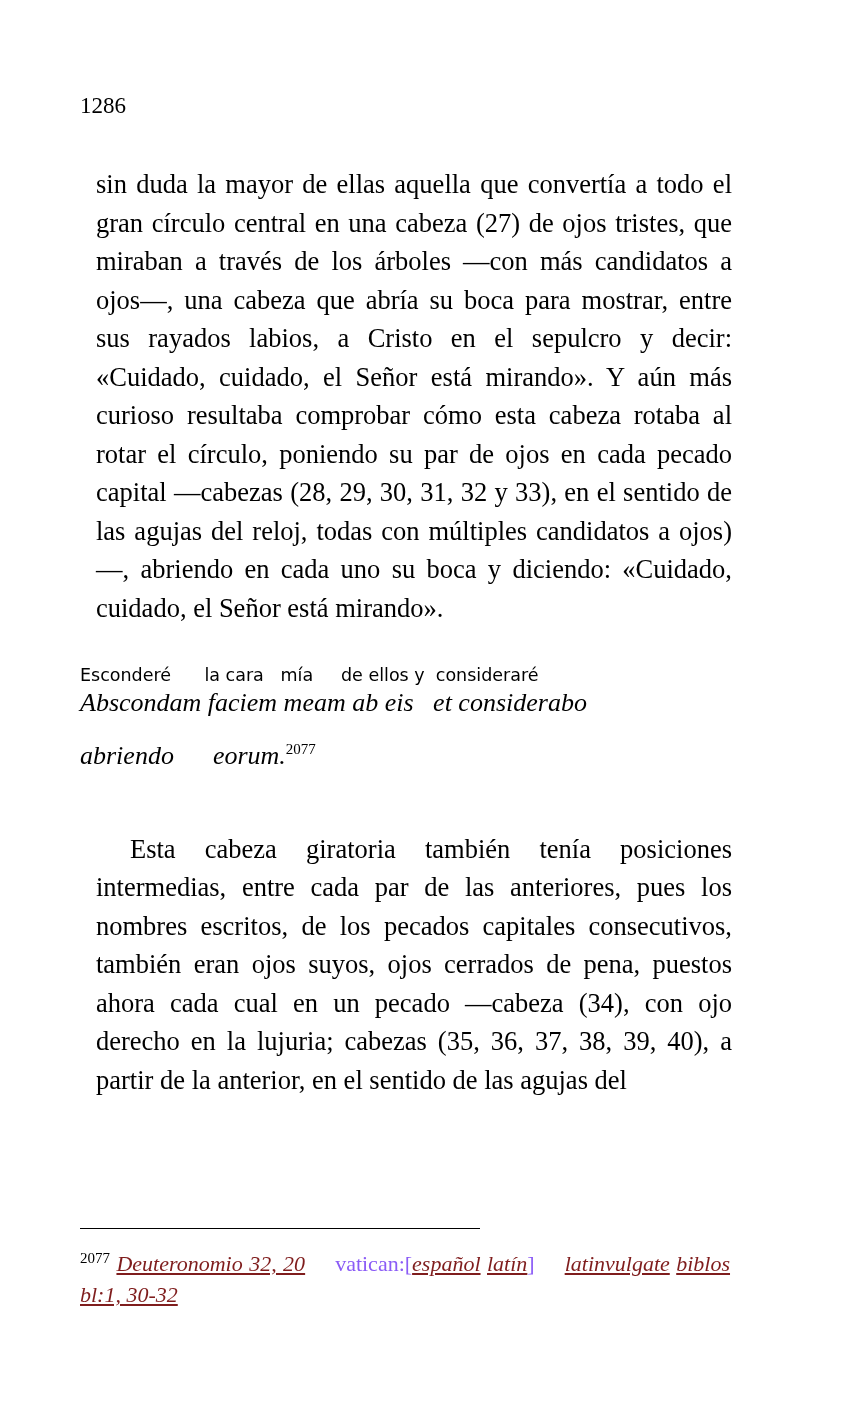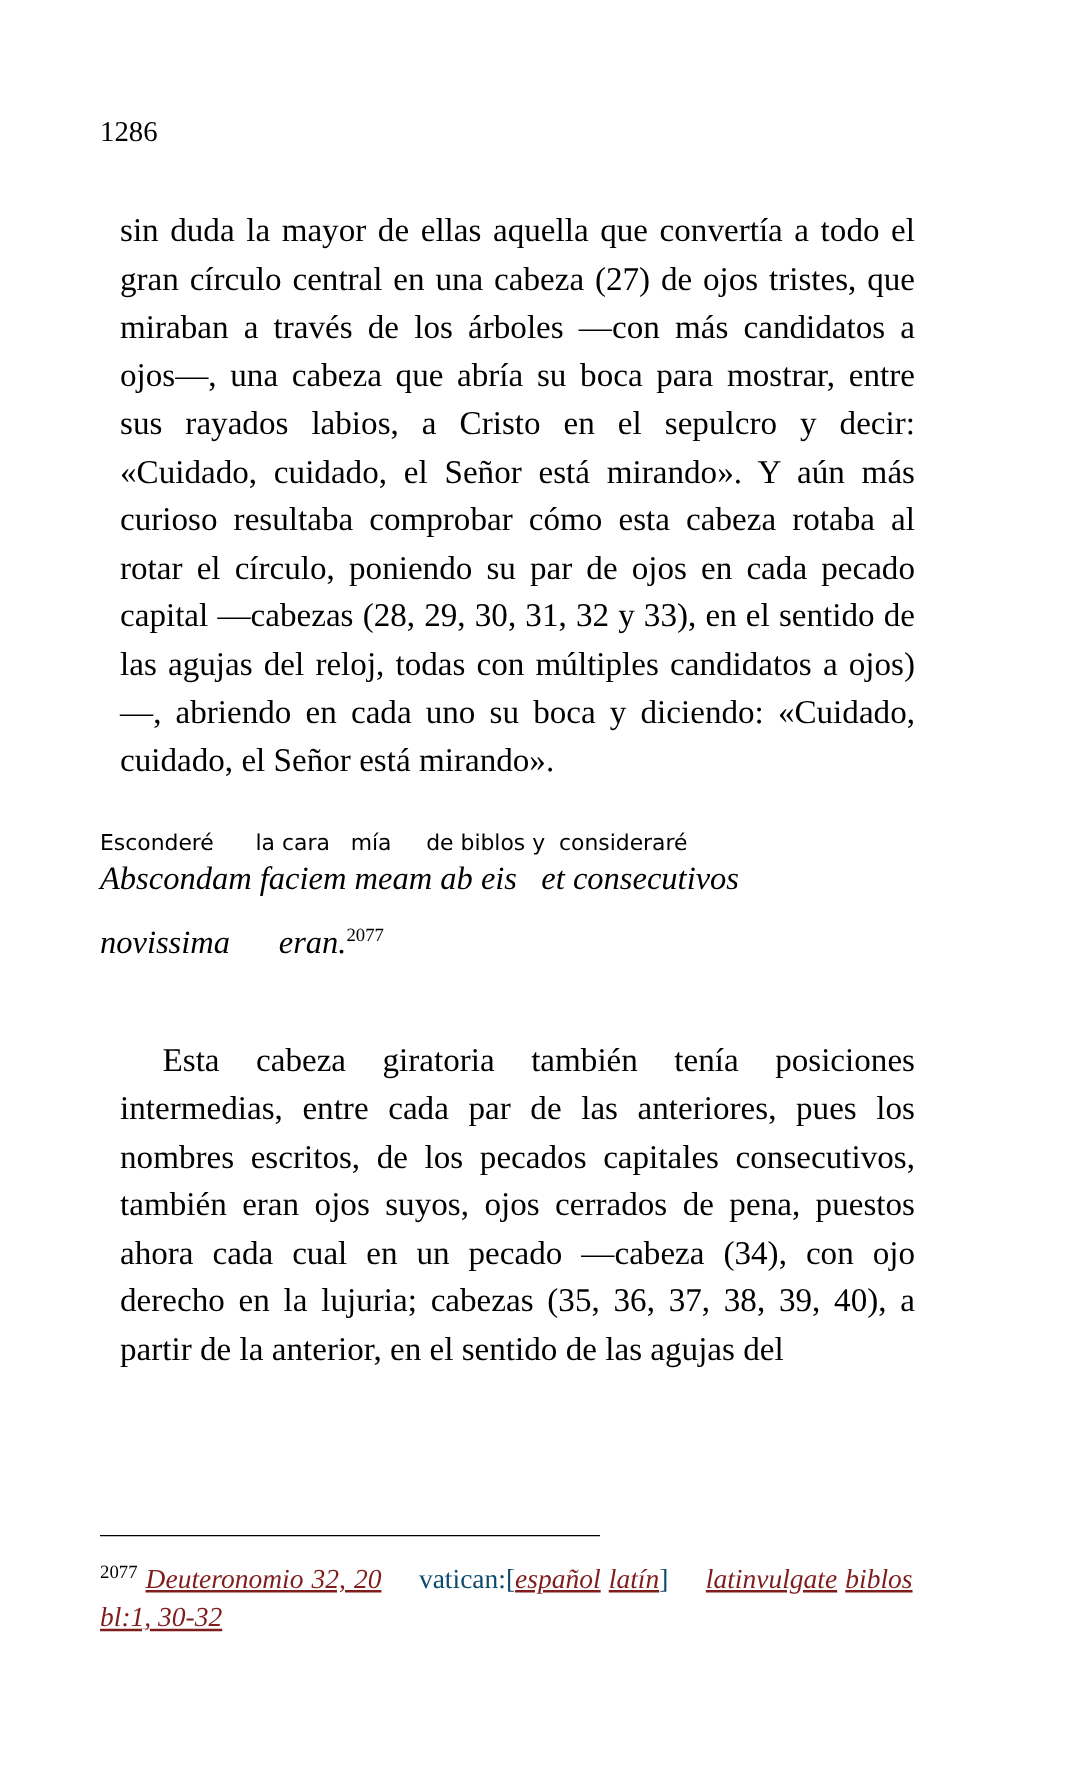--- a/index.html
+++ b/index.html
@@ -92,38 +92,38 @@
     font-size: 15px;
     vertical-align: super;
   }
   a.link {
     color: #7f1d1d;
     text-decoration: underline;
     cursor: pointer;
     font-style: italic;
   }
   .plain {
-    color: #0c4a6e;
+    color: #8b5cf6;
   }
   .gap-wide { display: inline-block; width: 30px; }
   .gap-med { display: inline-block; width: 18px; }
 </style>
 </head>
 <body>
 
 <div class="page">
 
   <div class="page-number">1286</div>
 
   <p class="body-par">sin duda la mayor de ellas aquella que convertía a todo el gran círculo central en una cabeza (27) de ojos tristes, que miraban a través de los árboles —con más candidatos a ojos—, una cabeza que abría su boca para mostrar, entre sus rayados labios, a Cristo en el sepulcro y decir: «Cuidado, cuidado, el Señor está mirando». Y aún más curioso resultaba comprobar cómo esta cabeza rotaba al rotar el círculo, poniendo su par de ojos en cada pecado capital —cabezas (28, 29, 30, 31, 32 y 33), en el sentido de las agujas del reloj, todas con múltiples candidatos a ojos)—, abriendo en cada uno su boca y diciendo: «Cuidado, cuidado, el Señor está mirando».</p>
 
   <div class="verse-block">
-    <div class="gloss">Esconderé      la cara   mía     de biblos y  consideraré</div>
-    <div class="latin">Abscondam faciem meam ab eis   et consecutivos</div>
-    <div class="latin"><span>novissima      eran.</span><span class="fn-ref">2077</span></div>
+    <div class="gloss">Esconderé      la cara   mía     de ellos y  consideraré</div>
+    <div class="latin">Abscondam faciem meam ab eis   et considerabo</div>
+    <div class="latin"><span>abriendo      eorum.</span><span class="fn-ref">2077</span></div>
   </div>
 
   <div class="spacer-par"></div>
 
   <p class="body-par indented">Esta cabeza giratoria también tenía posiciones intermedias, entre cada par de las anteriores, pues los nombres escritos, de los pecados capitales consecutivos, también eran ojos suyos, ojos cerrados de pena, puestos ahora cada cual en un pecado —cabeza (34), con ojo derecho en la lujuria; cabezas (35, 36, 37, 38, 39, 40), a partir de la anterior, en el sentido de las agujas del</p>
 
 </div>
 
 <div class="footnote-area">
   <div class="footnote-rule"></div>

